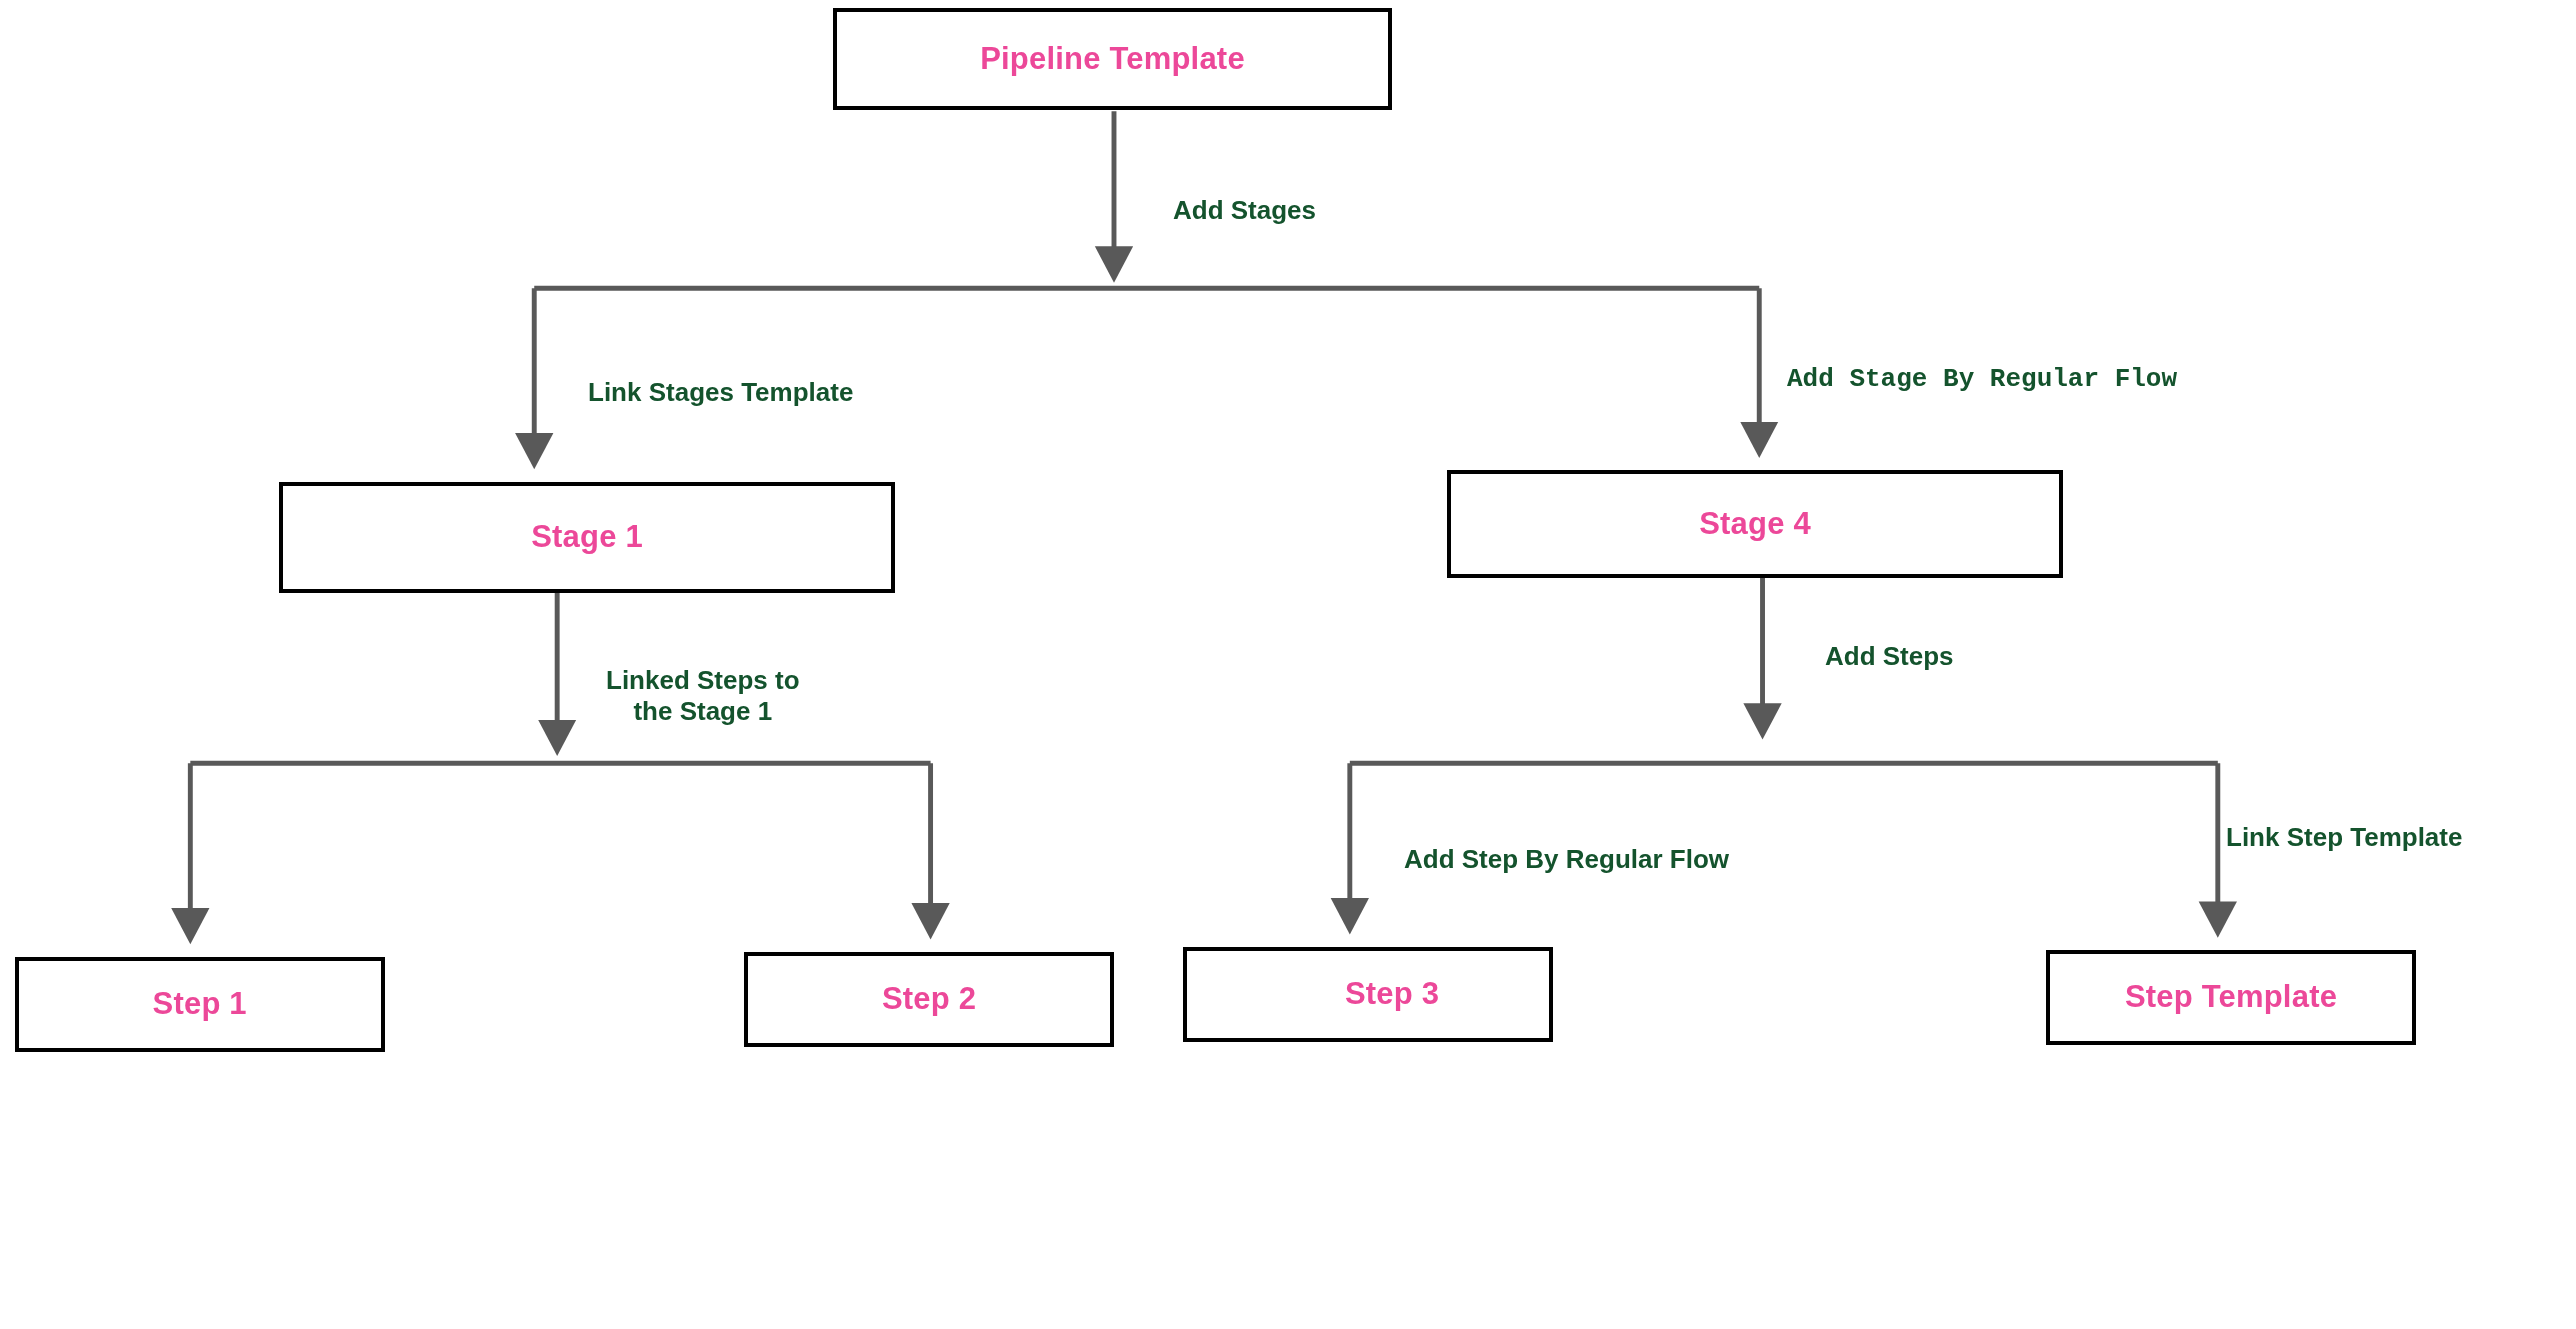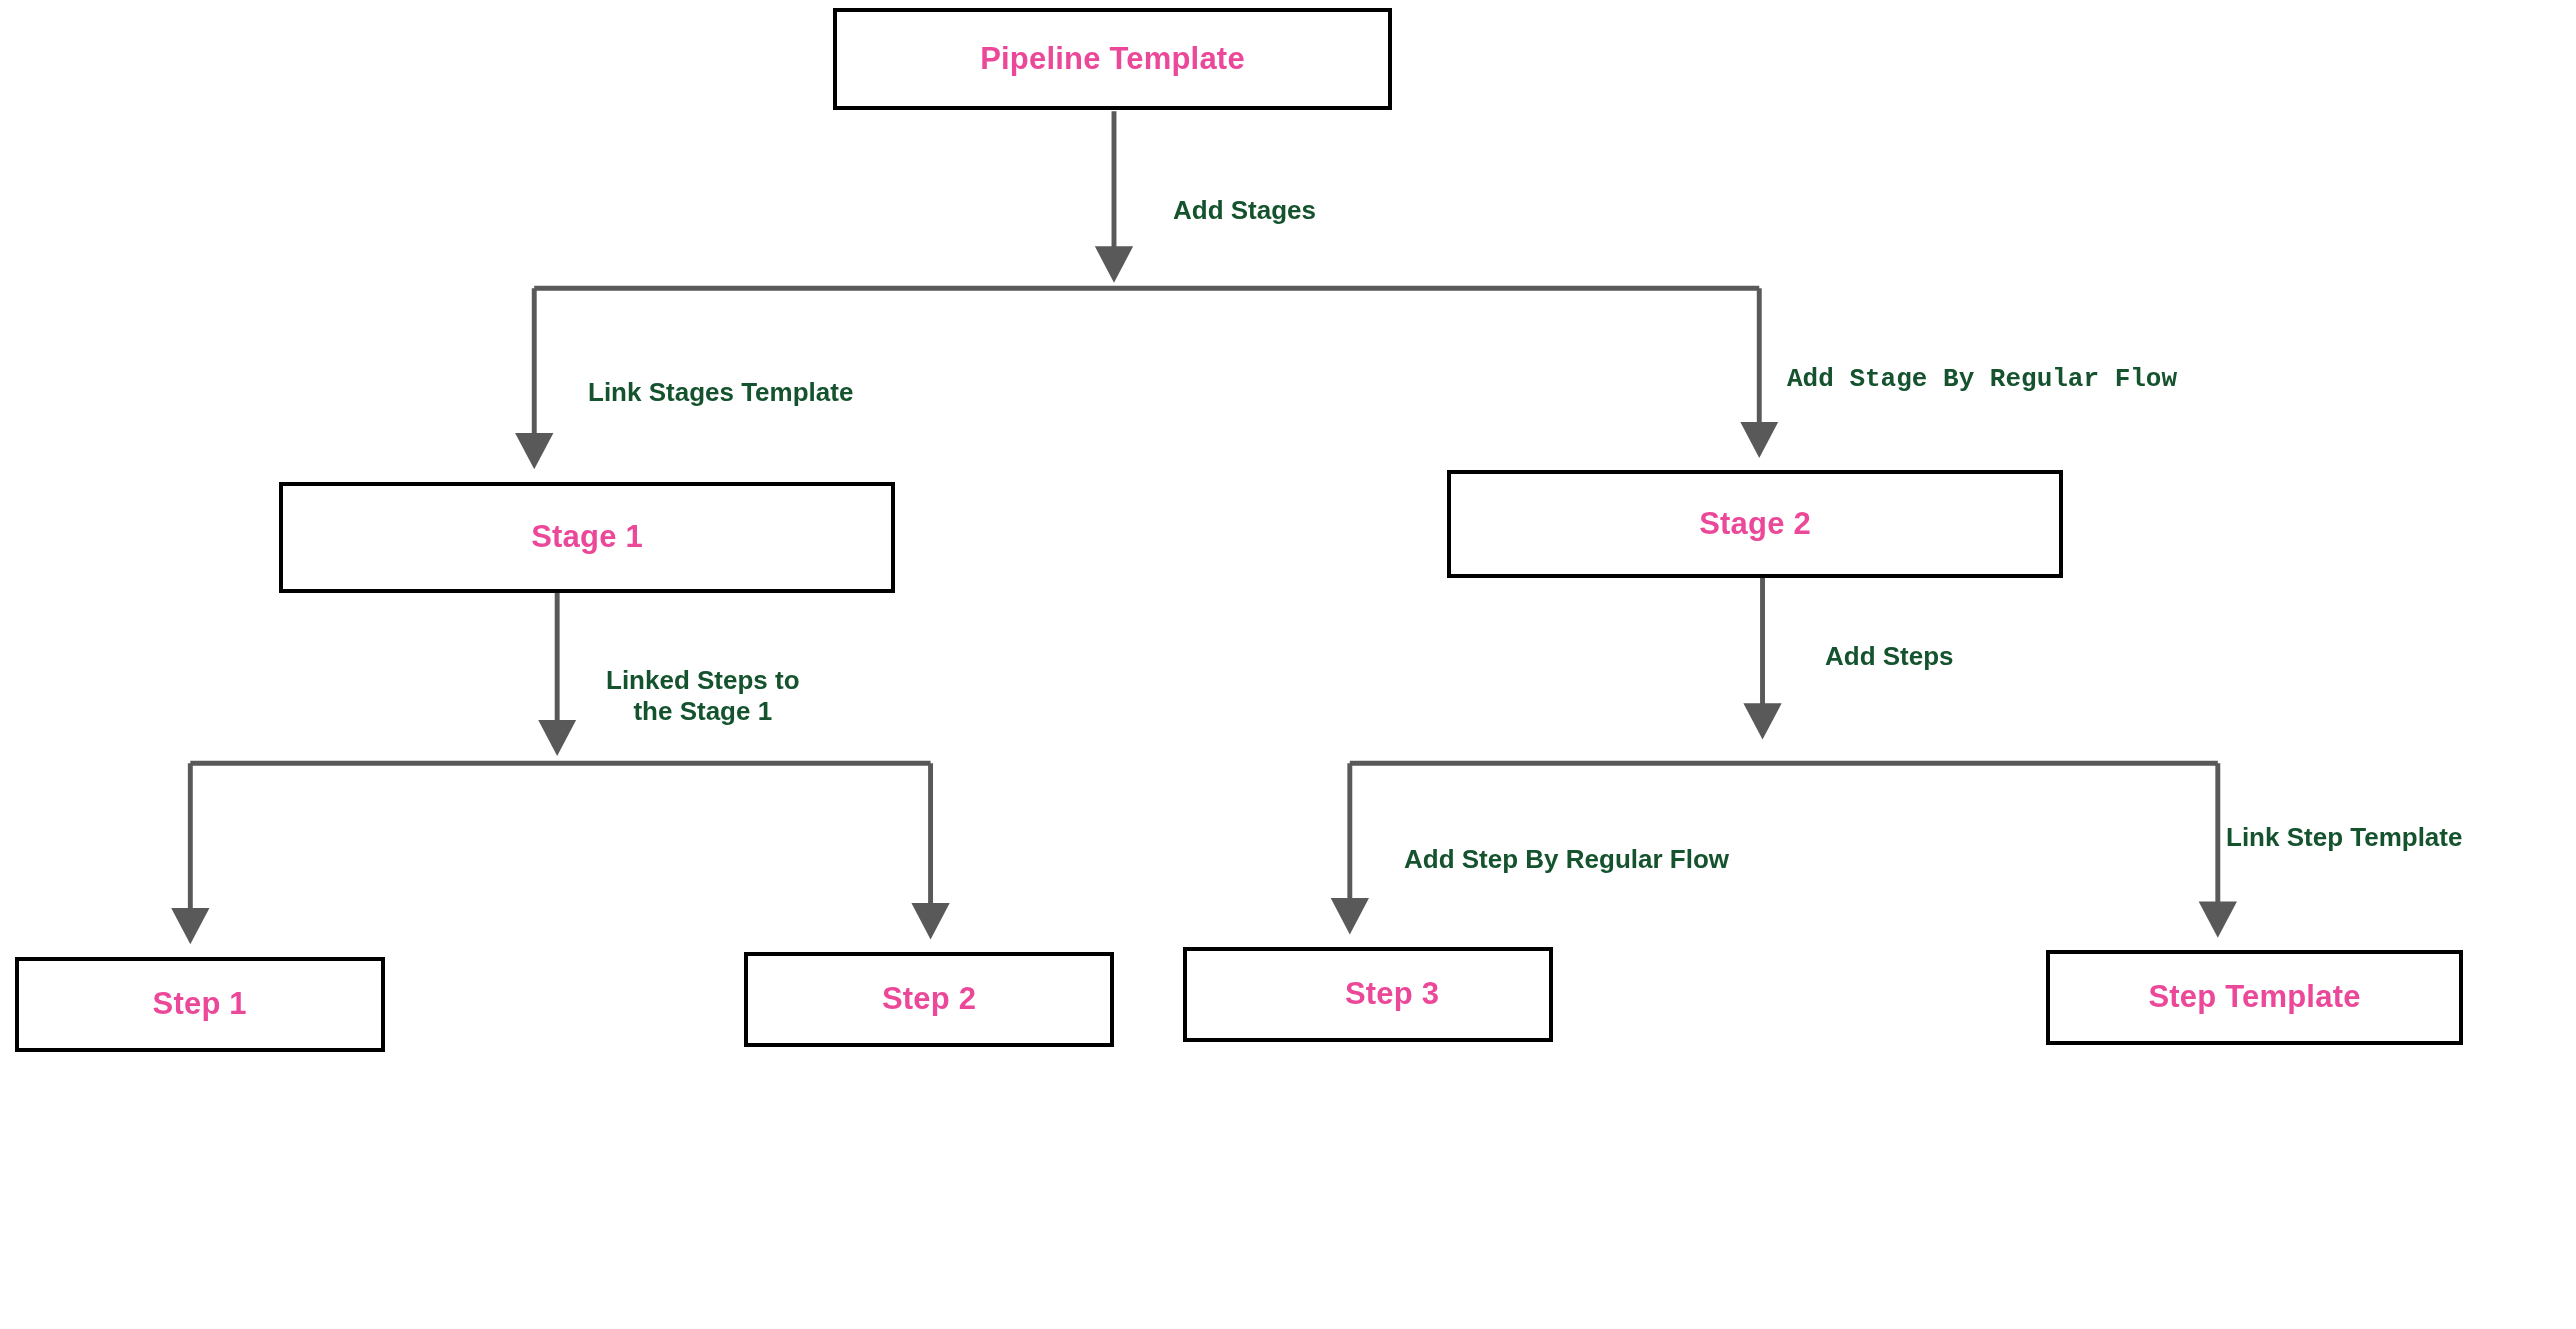--- a/index.html
+++ b/index.html
@@ -84,36 +84,36 @@
 
   <div class="node" style="left:833px; top:8.2px; width:559px; height:102px; font-size:31px;">
     <span class="node-label">Pipeline Template</span>
   </div>
 
   <div class="node" style="left:270px; top:482px; width:616px; height:111px; font-size:31px;margin-left:9px;">
     <span class="node-label">Stage 1</span>
   </div>
 
   <div class="node" style="left:1447px; top:470px; width:616px; height:108px; font-size:31px;">
-    <span class="node-label">Stage 2</span>
+    <span class="node-label">Stage 4</span>
   </div>
 
   <div class="node" style="left:14.7px; top:957px; width:370px; height:95px; font-size:31px;">
     <span class="node-label">Step 1</span>
   </div>
 
   <div class="node" style="left:744px; top:952px; width:370px; height:95px; font-size:31px;">
     <span class="node-label">Step 2</span>
   </div>
 
   <div class="node" style="left:1183px; top:947px; width:370px; height:95px; font-size:31px;padding-left:48px;">
     <span class="node-label">Step 3</span>
   </div>
 
-  <div class="node" style="left:2046px; top:950px; width:417px; height:95px; font-size:31px;">
+  <div class="node" style="left:2046px; top:950px; width:370px; height:95px; font-size:31px;">
     <span class="node-label">Step Template</span>
   </div>
 
   <div class="edge-label" style="left:1173px; top:195px; font-size:26px;">Add Stages</div>
 
   <div class="edge-label" style="left:588px; top:377px; font-size:26px;">Link Stages Template</div>
 
   <div class="edge-label" style="left:1787px; top:364px; font-size:26px;font-family:Liberation Mono, monospace;">Add Stage By Regular Flow</div>
 
   <div class="edge-label" style="left:606px; top:665px; font-size:26px; text-align:center;">Linked Steps to

